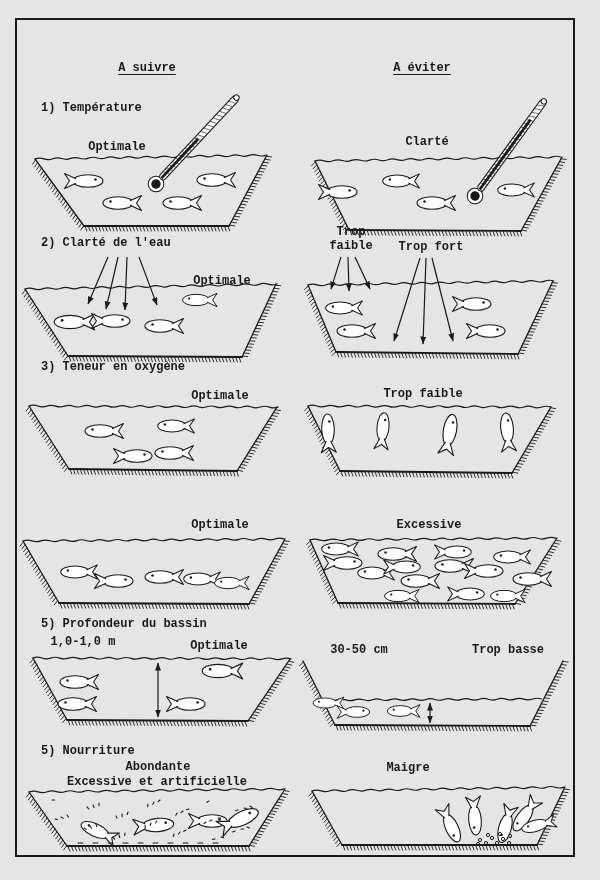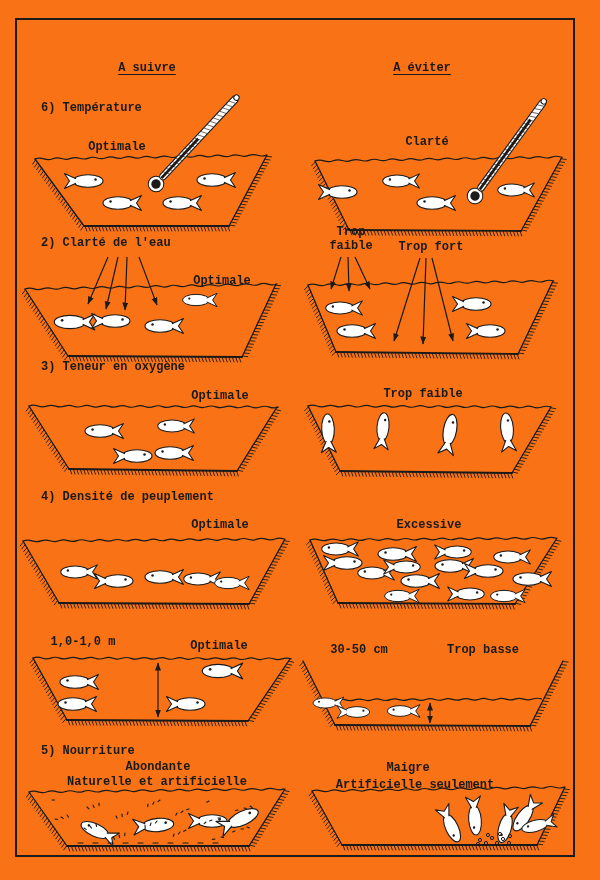--- a/index.html
+++ b/index.html
@@ -1,16 +1,16 @@
 <!DOCTYPE html>
 <html><head>
 <meta charset="utf-8">
 <style>
   html,body{margin:0;padding:0;background:#ffffff;}
-  .page{position:relative;width:600px;height:880px;background:#f97316;color:#1a1a1a;
+  .page{position:relative;width:600px;height:880px;background:#e5e5e5;color:#1a1a1a;
         font-family:"Liberation Mono","DejaVu Sans Mono",monospace;overflow:hidden;}
   .frame{position:absolute;left:15px;top:18px;width:560px;height:839px;
          border:2px solid #1c1c1c;box-sizing:border-box;}
   .art{position:absolute;left:0;top:0;width:600px;height:880px;}
   .lbl{position:absolute;font-size:12px;font-weight:bold;white-space:pre;
        color:#1a1a1a;line-height:14px;}
   .c{transform:translateX(-50%);}
   .u{text-decoration:underline;text-underline-offset:3px;}
   .wrap2{white-space:normal;width:48px;text-align:center;}
 </style>
@@ -483,40 +483,39 @@
         <circle cx="500" cy="834" r="1.6" fill="none" stroke="#1a1a1a" stroke-width="1"></circle>
         <circle cx="488" cy="835" r="1.6" fill="none" stroke="#1a1a1a" stroke-width="1"></circle>
         <circle cx="478" cy="844" r="1.6" fill="none" stroke="#1a1a1a" stroke-width="1"></circle>
         <circle cx="510" cy="836" r="1.6" fill="none" stroke="#1a1a1a" stroke-width="1"></circle>
       </g>
     </svg>
 
   <span class="lbl c u" style="left:147px;top:61px">A suivre</span>
   <span class="lbl c u" style="left:422px;top:61px">A éviter</span>
 
-  <span class="lbl" style="left:41px;top:101px">6) Température</span>
+  <span class="lbl" style="left:41px;top:101px">1) Température</span>
   <span class="lbl c" style="left:117px;top:140px">Optimale</span>
   <span class="lbl c" style="left:427px;top:135px">Clarté</span>
 
   <span class="lbl" style="left:41px;top:236px">2) Clarté de l'eau</span>
   <span class="lbl c" style="left:222px;top:274px">Optimale</span>
   <span class="lbl c wrap2" style="left:351px;top:225px">Trop faible</span>
   <span class="lbl c" style="left:431px;top:240px">Trop fort</span>
 
   <span class="lbl" style="left:41px;top:360px">3) Teneur en oxygène</span>
   <span class="lbl c" style="left:220px;top:389px">Optimale</span>
   <span class="lbl c" style="left:423px;top:387px">Trop faible</span>
 
-  <span class="lbl" style="left:41px;top:490px">4) Densité de peuplement</span>
   <span class="lbl c" style="left:220px;top:518px">Optimale</span>
   <span class="lbl c" style="left:429px;top:518px">Excessive</span>
 
+  <span class="lbl" style="left:41px;top:617px">5) Profondeur du bassin</span>
   <span class="lbl c" style="left:83px;top:635px">1,0-1,0 m</span>
   <span class="lbl c" style="left:219px;top:639px">Optimale</span>
   <span class="lbl c" style="left:359px;top:643px">30-50 cm</span>
-  <span class="lbl c" style="left:483px;top:643px">Trop basse</span>
+  <span class="lbl c" style="left:508px;top:643px">Trop basse</span>
 
   <span class="lbl" style="left:41px;top:744px">5) Nourriture</span>
   <span class="lbl c" style="left:158px;top:760px">Abondante</span>
-  <span class="lbl c" style="left:157px;top:775px">Naturelle et artificielle</span>
+  <span class="lbl c" style="left:157px;top:775px">Excessive et artificielle</span>
   <span class="lbl c" style="left:408px;top:761px">Maigre</span>
-  <span class="lbl c" style="left:415px;top:778px">Artificielle seulement</span>
 </div>
 
 </body></html>

